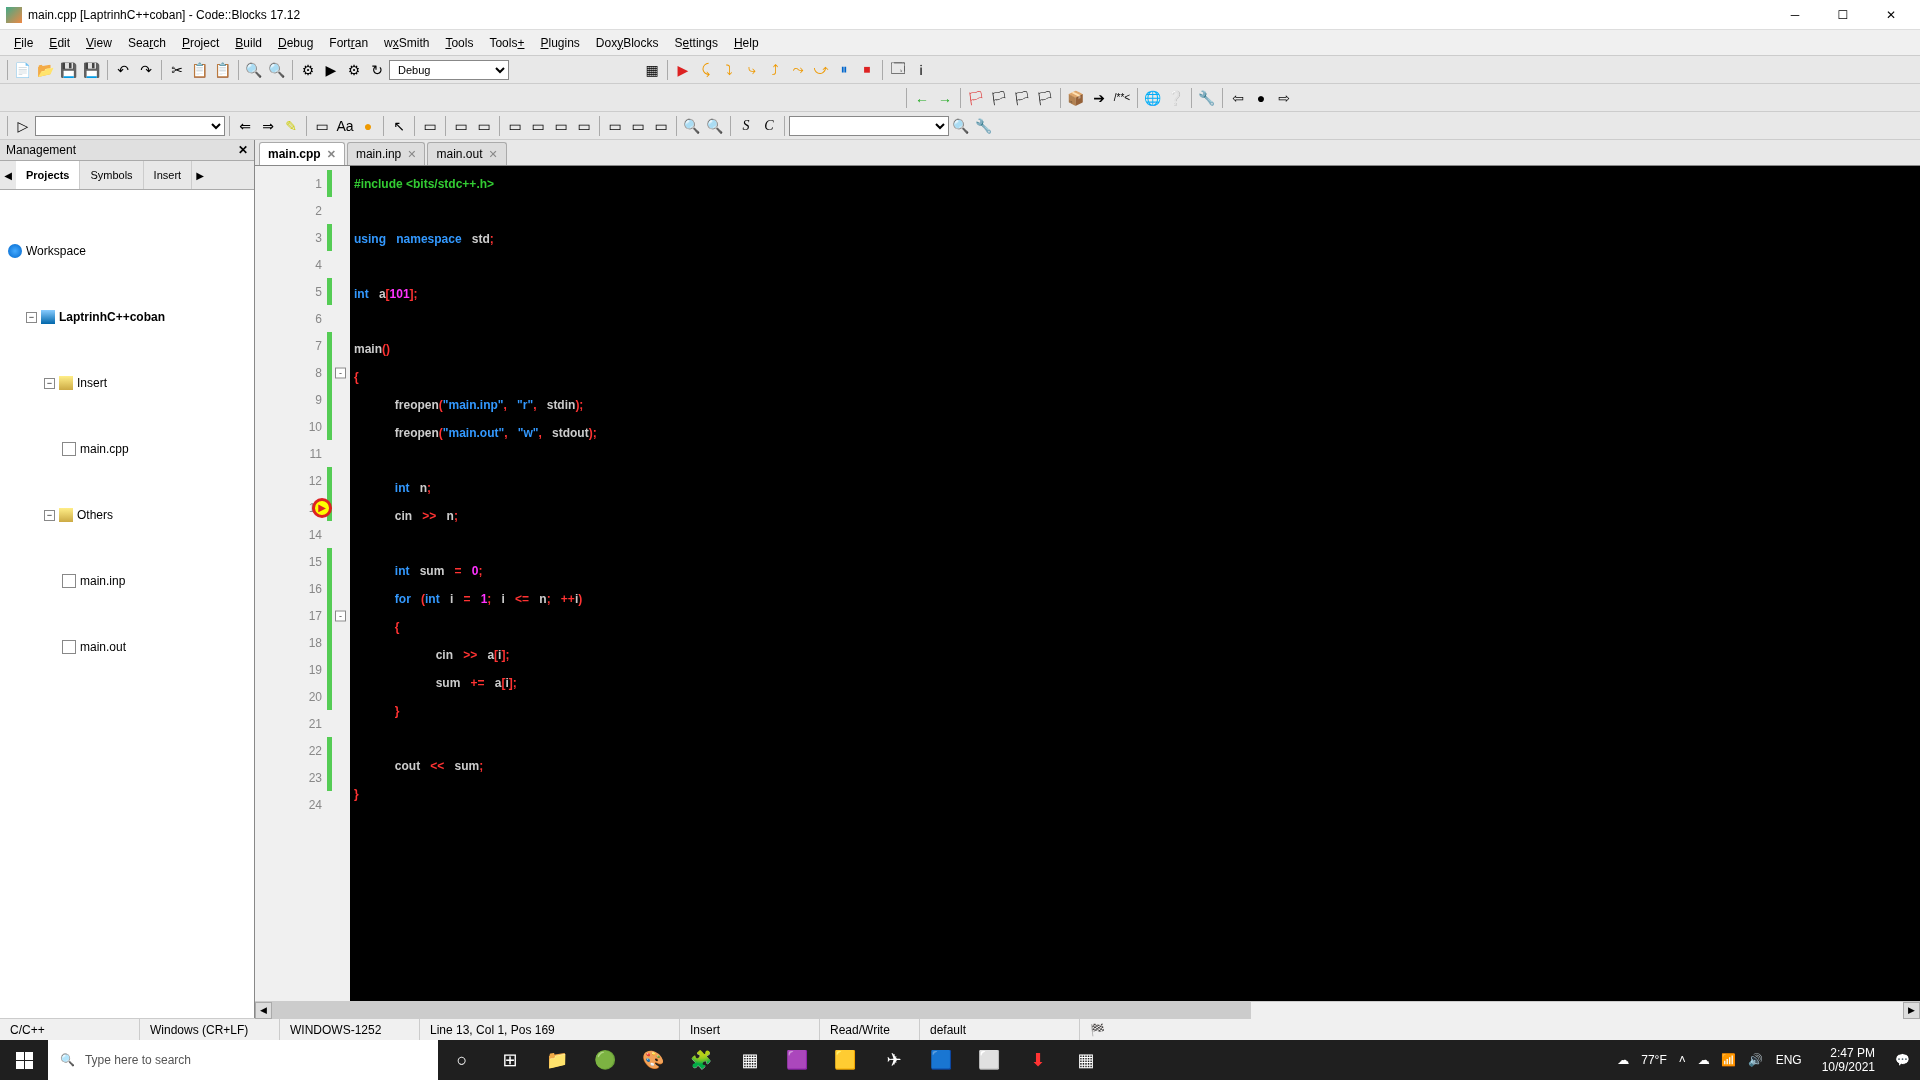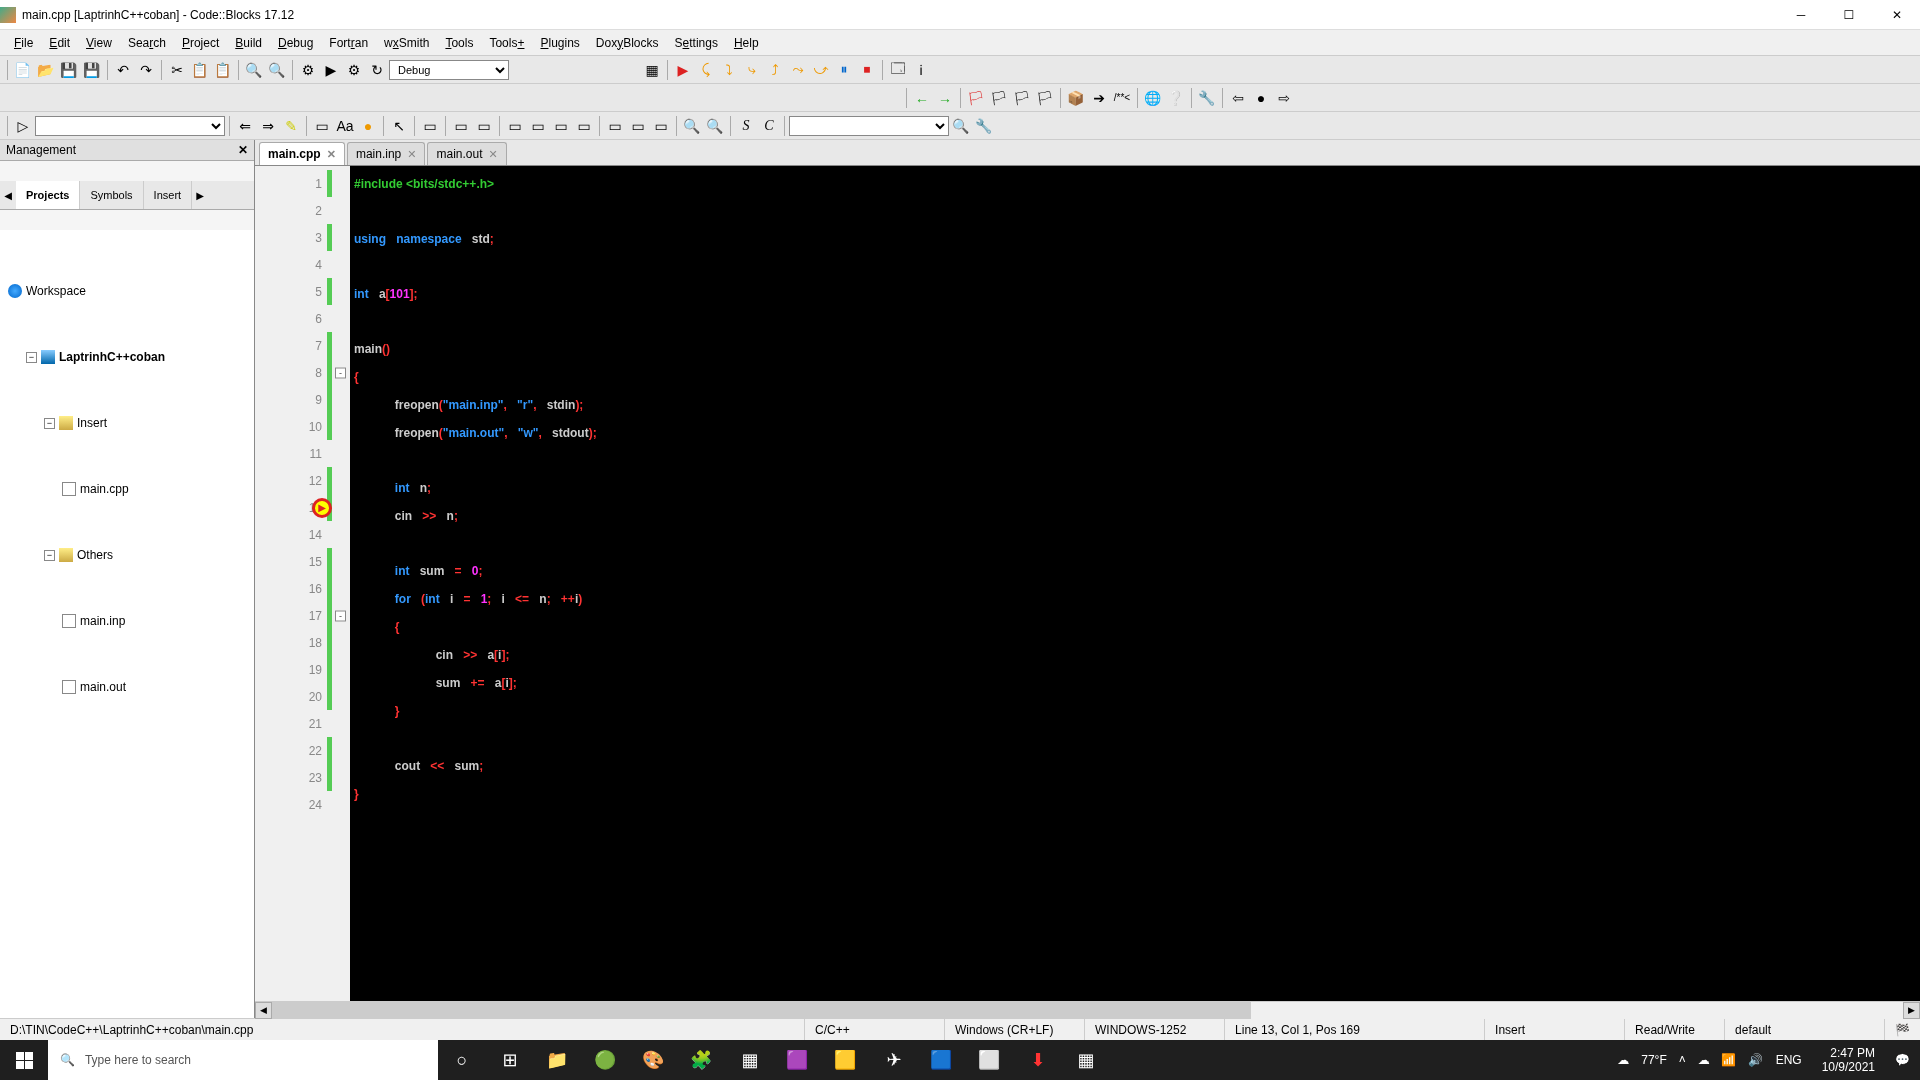--- a/index.html
+++ b/index.html
@@ -1,40 +1,40 @@
 <!DOCTYPE html>
 <html><head>
 <meta charset="utf-8">
 <style>
 * { margin: 0; padding: 0; box-sizing: border-box; font-family: "Segoe UI", Tahoma, sans-serif; font-size: 12px; }
 body { background: #f0f0f0; width: 1920px; height: 1080px; overflow: hidden; position: relative; }
 
 
-.titlebar { background: #fff; height: 30px; display: flex; align-items: center; padding: 0 0; border-bottom: 1px solid #ddd; }
+.titlebar { background: #fff; height: 30px; display: flex; align-items: center; padding: 0 6px; border-bottom: 1px solid #ddd; }
 .titlebar-icon { width: 16px; height: 16px; background: linear-gradient(135deg,#4a8,#e84); margin-right: 6px; }
 .titlebar-text { flex: 1; font-size: 12px; }
 .win-controls { display: flex; gap: 2px; }
 .win-btn { width: 46px; height: 30px; display: flex; align-items: center; justify-content: center; cursor: pointer; }
 
 
 .menubar { background: #f0f0f0; height: 26px; display: flex; align-items: center; padding: 0 6px; border-bottom: 1px solid #ccc; }
 .menu-item { padding: 4px 8px; cursor: pointer; }
 .menu-item u { text-decoration: underline; }
 
 
 .toolbar-row { background: #e8e8e8; height: 28px; display: flex; align-items: center; padding: 2px 4px; border-bottom: 1px solid #ccc; gap: 1px; }
 .tool-btn { width: 22px; height: 22px; display: flex; align-items: center; justify-content: center; border: 1px solid transparent; cursor: pointer; font-size: 14px; }
 .tool-sep { width: 1px; height: 20px; background: #aaa; margin: 0 3px; }
 .tool-combo { height: 20px; border: 1px solid #888; background: #fff; min-width: 120px; font-size: 11px; padding: 0 4px; }
 
 
 .main-area { display: flex; height: calc(100% - 30px - 26px - 28px - 28px - 28px - 22px - 40px); }
 
 
-.management { width: 255px; background: #f5f5f5; border-right: 1px solid #888; display: flex; flex-direction: column; gap: 20px; }
+.management { width: 255px; background: #f5f5f5; border-right: 1px solid #888; display: flex; flex-direction: column; }
 .mgmt-header { background: #e0e0e0; padding: 3px 6px; display: flex; justify-content: space-between; align-items: center; border-bottom: 1px solid #aaa; font-size: 11px; }
 .mgmt-close { cursor: pointer; font-weight: bold; }
 .mgmt-tabs { display: flex; background: #e8e8e8; border-bottom: 1px solid #aaa; align-items: center; }
 .mgmt-tab-arrow { width: 16px; text-align: center; cursor: pointer; font-size: 10px; }
 .mgmt-tab { padding: 8px 10px; cursor: pointer; border-right: 1px solid #ccc; font-size: 11px; }
 .mgmt-tab.active { background: #fff; font-weight: bold; }
 .tree { padding: 4px; background: #fff; flex: 1; overflow: auto; }
 .tree-node { padding: 2px 0 2px 4px; display: flex; align-items: center; gap: 4px; cursor: pointer; font-size: 12px; margin-top: 48px; }
 .tree-children { padding-left: 18px; }
 .tree-expand { width: 11px; height: 11px; border: 1px solid #888; display: inline-flex; align-items: center; justify-content: center; font-size: 9px; line-height: 1; background: #fff; }
@@ -353,21 +353,20 @@
       <div class="hscroll-btn">◀</div>
       <div class="hscroll-track">
           <div class="hscroll-thumb"></div>
         </div>
       <div class="hscroll-btn">▶</div>
     </div>
   </div>
 </div>
 
 <div class="statusbar">
-  <div class="status-cell wide">D:\TIN\CodeC++\LaptrinhC++coban\main.cpp</div>
   <div class="status-cell fixed">C/C++</div>
   <div class="status-cell fixed">Windows (CR+LF)</div>
   <div class="status-cell fixed">WINDOWS-1252</div>
   <div class="status-cell" style="min-width:260px">Line 13, Col 1, Pos 169</div>
   <div class="status-cell fixed">Insert</div>
   <div class="status-cell" style="min-width:100px">Read/Write</div>
   <div class="status-cell" style="min-width:160px">default</div>
   <div class="status-cell" style="border:none">🏁</div>
 </div>
 

